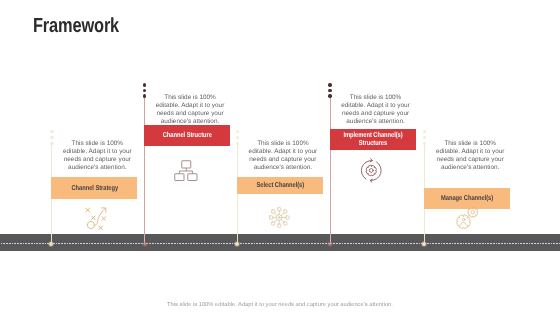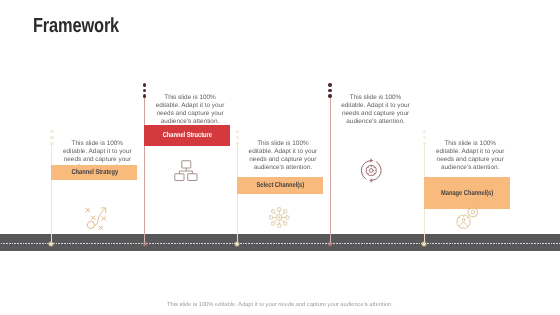--- a/index.html
+++ b/index.html
@@ -30,21 +30,21 @@
   <div class="road">
       <div class="dash"></div>
     </div>
 
   <div class="col" style="left:51.3px">
     <div class="stem" style="left:0;top:144px;height:100px;background:linear-gradient(to bottom,#f0e8d0 0%,#f0e8d0 90%,#e8dcc0 94%,#efe7d2 100%)"></div>
     <div class="dot" style="top:130px;background:#f2ecd8"></div>
     <div class="dot" style="top:135.8px;background:#f2ecd8"></div>
     <div class="dot" style="top:141.6px;background:#f2ecd8"></div>
     <div class="ptext" style="left:11.5px;top:139.5px">This slide is 100% editable. Adapt it to your needs and capture your audience's attention.</div>
-    <div class="label" style="left:0px;top:165px;height:15px;background:#f9ba7e;color:#3f3f3f">
+    <div class="label" style="left:0px;top:177px;height:22px;background:#f9ba7e;color:#3f3f3f">
         <span>Channel Strategy</span>
       </div>
     <div class="icon" style="left:32px;top:205px;width:26px;height:25px">
       <svg viewBox="0 0 52 50" width="100%" height="100%" fill="none" stroke="#dcb77e" stroke-width="1.75" stroke-linecap="round" stroke-linejoin="round">
         <path d="M8.5 40 a7.2 7.2 0 1 0 14.4 0 a7.2 7.2 0 1 0 -14.4 0"></path>
         <path d="M22.9 40.3 C29.5 40.8 28.5 34 30 28.5 C32 21 38.5 12.5 44.5 6.5"></path>
         <path d="M36.5 5.8 L45.5 5.8 L45.5 15"></path>
         <g stroke-width="2.0">
           <path d="M5.5 6 L13.5 14 M13.5 6 L5.5 14"></path>
           <path d="M17 22 L24 29 M24 22 L17 29"></path>
@@ -100,39 +100,42 @@
       </svg>
     </div>
   </div>
 
   <div class="col" style="left:329.5px">
     <div class="stem" style="left:0;top:96px;height:148px;background:linear-gradient(to bottom,#cfa4a1 0%,#cfa4a1 92%,#d3b5b0 96%,#e2cdc9 100%)"></div>
     <div class="dot" style="top:83.2px;background:#4e2e2e"></div>
     <div class="dot" style="top:89.0px;background:#4e2e2e"></div>
     <div class="dot" style="top:94.3px;background:#4e2e2e"></div>
     <div class="ptext" style="left:11.5px;top:93.5px">This slide is 100% editable. Adapt it to your needs and capture your audience's attention.</div>
+    <div class="label" style="left:0px;top:128.5px;height:21px;background:#d4393e;color:#ffffff">
+        <span>Implement Channel(s) Structures</span>
+      </div>
     <div class="icon" style="left:29.8px;top:158px;width:24.5px;height:25px">
       <svg viewBox="0 0 50 50" width="100%" height="100%" fill="none" stroke="#8f5e61" stroke-width="1.9" stroke-linecap="round" stroke-linejoin="round">
         <path d="M14.14 42.38 A20.5 20.5 0 0 1 26.9 4.75"></path>
         <path d="M22.91 7.09 L27.50 4.65 L23.63 1.17"></path>
         <path d="M35.86 7.62 A20.5 20.5 0 0 1 23.1 45.25"></path>
         <path d="M27.09 42.91 L22.50 45.35 L26.37 48.83"></path>
         <path d="M26.44 14.30 L31.55 16.41 L30.94 19.06 L33.59 18.45 L35.70 23.56 L33.40 25.00 L35.70 26.44 L33.59 31.55 L30.94 30.94 L31.55 33.59 L26.44 35.70 L25.00 33.40 L23.56 35.70 L18.45 33.59 L19.06 30.94 L16.41 31.55 L14.30 26.44 L16.60 25.00 L14.30 23.56 L16.41 18.45 L19.06 19.06 L18.45 16.41 L23.56 14.30 L25.00 16.60 Z" stroke-width="1.75"></path>
         <circle cx="25" cy="25" r="3.9" stroke-width="1.75"></circle>
       </svg>
     </div>
   </div>
 
   <div class="col" style="left:424.2px">
     <div class="stem" style="left:0;top:144px;height:100px;background:linear-gradient(to bottom,#f0e8d0 0%,#f0e8d0 90%,#e8dcc0 94%,#efe7d2 100%)"></div>
     <div class="dot" style="top:130px;background:#f2ecd8"></div>
     <div class="dot" style="top:135.8px;background:#f2ecd8"></div>
     <div class="dot" style="top:141.6px;background:#f2ecd8"></div>
     <div class="ptext" style="left:11.5px;top:139.5px">This slide is 100% editable. Adapt it to your needs and capture your audience's attention.</div>
-    <div class="label" style="left:0px;top:177px;height:32px;background:#f9ba7e;color:#3f3f3f">
+    <div class="label" style="left:0px;top:188px;height:21px;background:#f9ba7e;color:#3f3f3f">
         <span>Manage Channel(s)</span>
       </div>
     <div class="icon" style="left:31.5px;top:206.5px;width:22px;height:22px">
       <svg viewBox="0 0 56 56" width="100%" height="100%" fill="none" stroke="#dcbb85" stroke-width="1.9" stroke-linecap="round" stroke-linejoin="round">
         <path d="M44.49 0.12 L50.64 2.66 L49.60 6.14 L53.08 5.11 L55.63 11.25 L52.44 12.98 L55.63 14.71 L53.08 20.86 L49.60 19.82 L50.64 23.30 L44.49 25.85 L42.76 22.65 L41.04 25.85 L34.89 23.30 L35.92 19.82 L32.44 20.86 L29.90 14.71 L33.09 12.98 L29.90 11.25 L32.44 5.11 L35.92 6.14 L34.89 2.66 L41.04 0.12 L42.76 3.31 Z"></path>
         <circle cx="42.76" cy="12.98" r="4.6"></circle>
         <path d="M21.46 19.76 L29.90 23.25 L28.63 27.88 L33.26 26.61 L36.75 35.05 L32.58 37.42 L36.75 39.79 L33.26 48.23 L28.63 46.96 L29.90 51.58 L21.46 55.08 L19.09 50.91 L16.72 55.08 L8.28 51.58 L9.55 46.96 L4.93 48.23 L1.43 39.79 L5.60 37.42 L1.43 35.05 L4.93 26.61 L9.55 27.88 L8.28 23.25 L16.72 19.76 L19.09 23.93 Z"></path>
         <circle cx="19.09" cy="32.3" r="3.3"></circle>
         <path d="M11.6 45.5 a7.6 7.6 0 0 1 15 0"></path>
       </svg>

